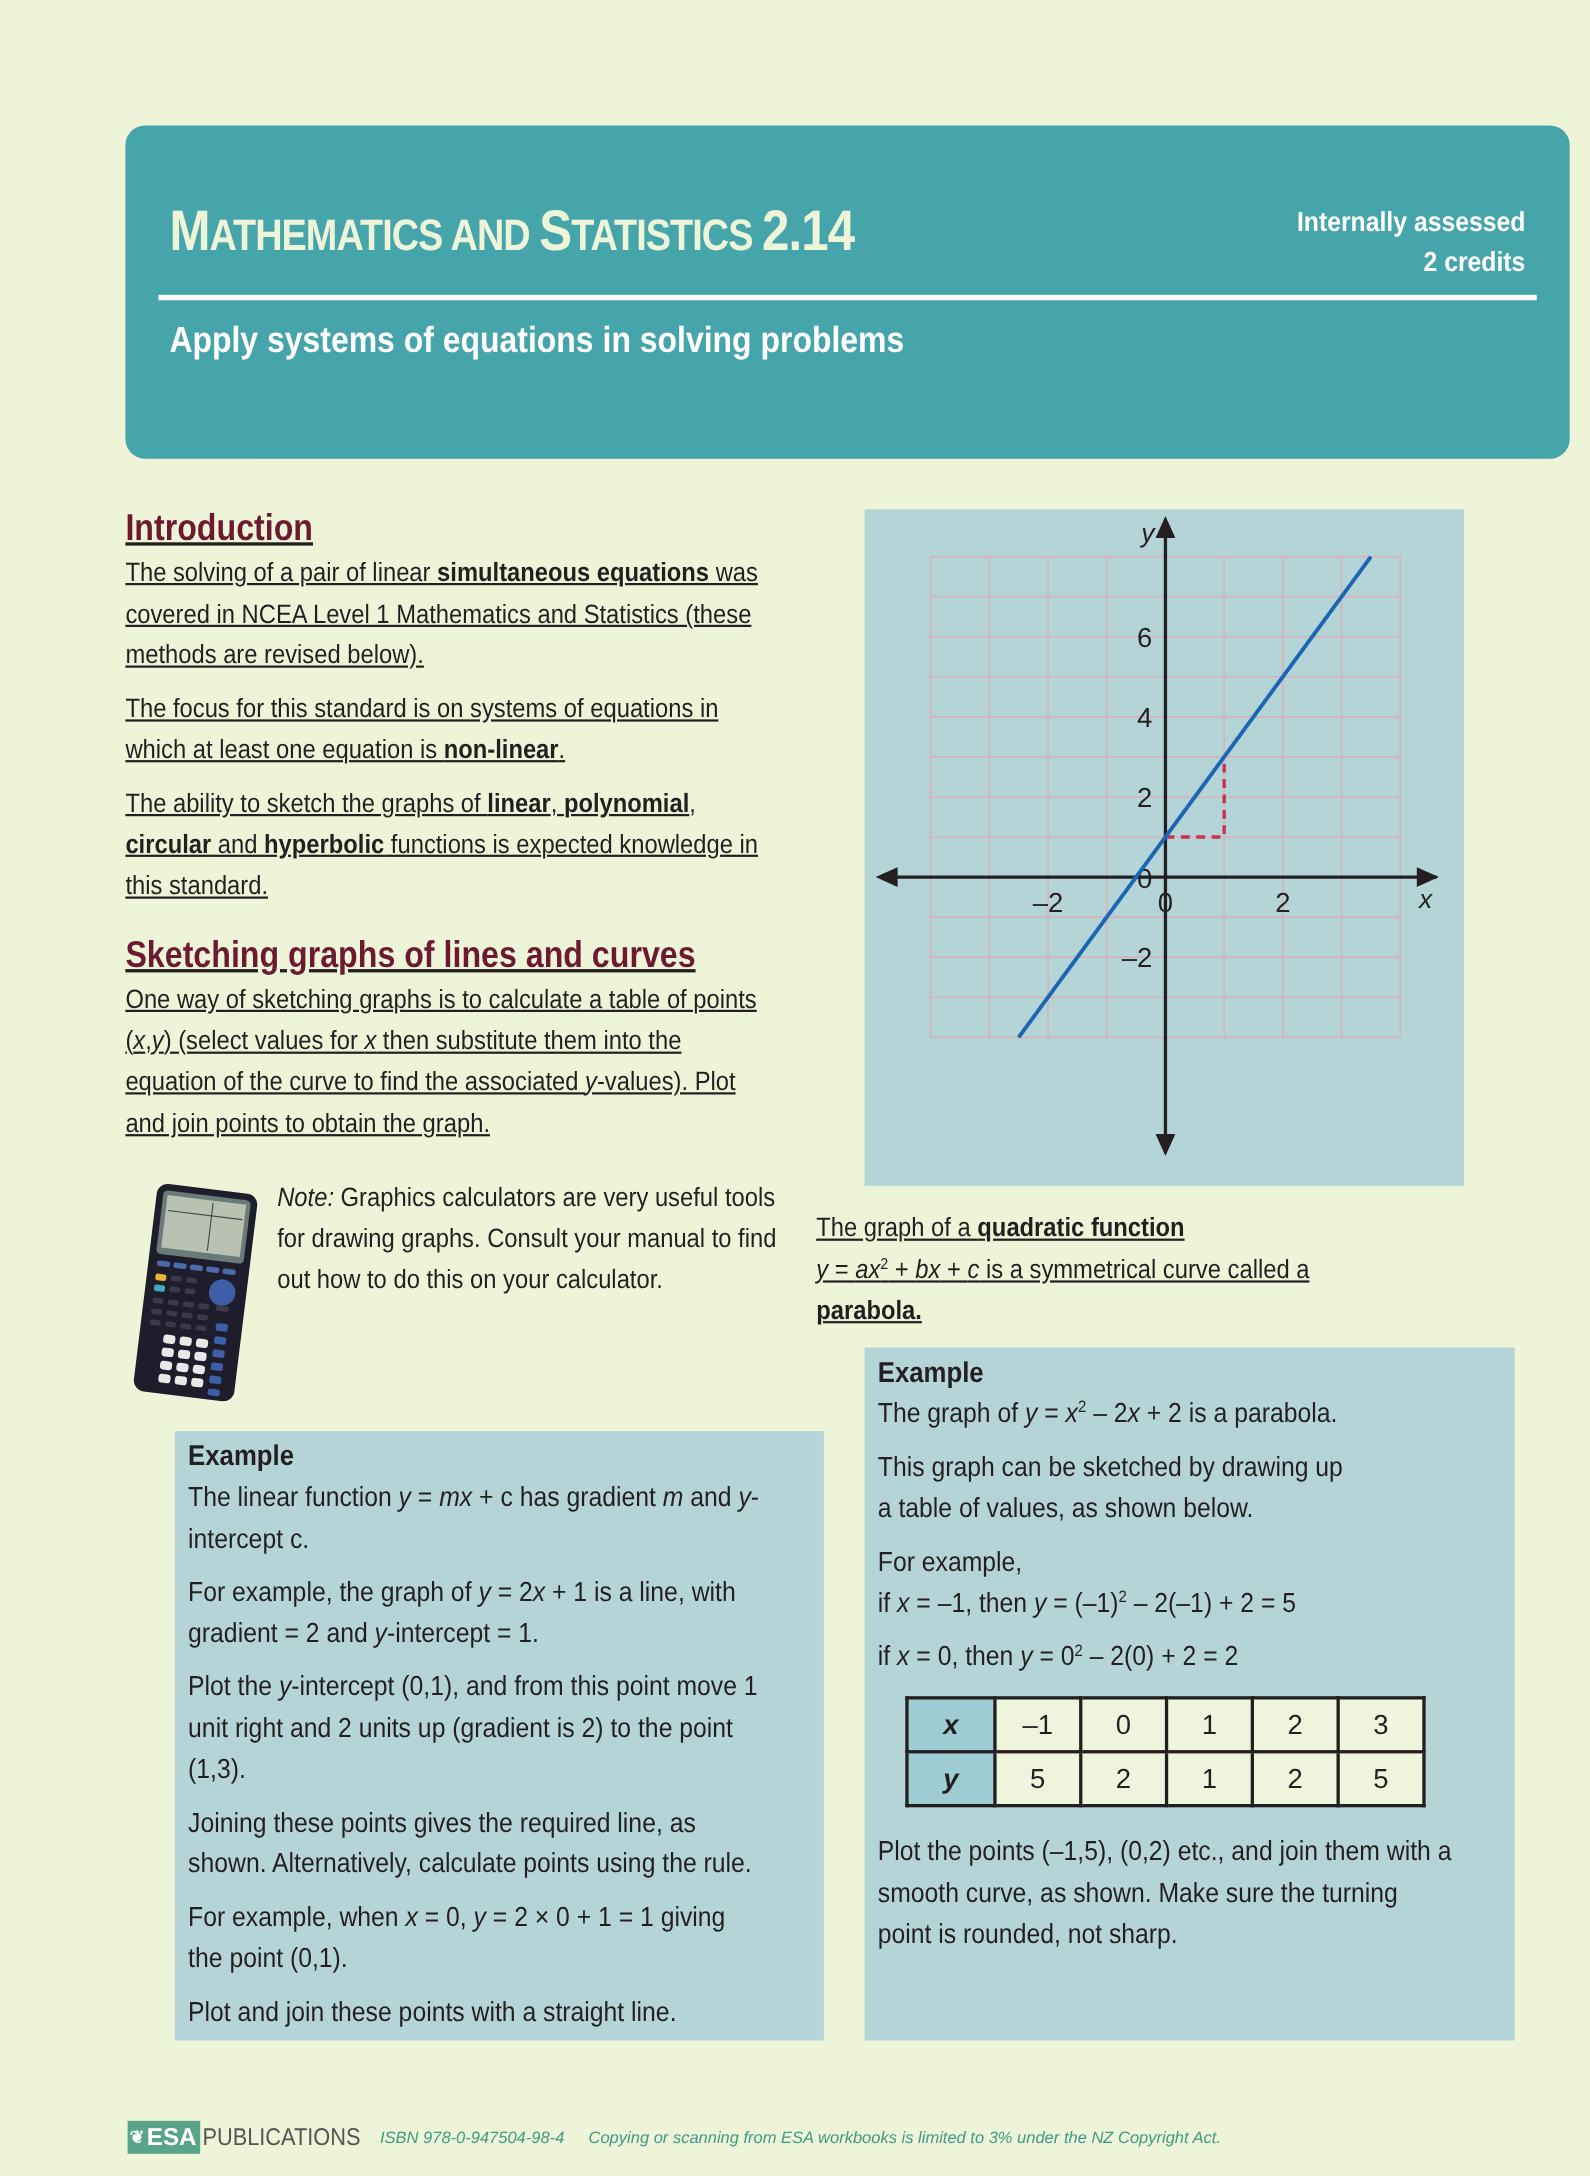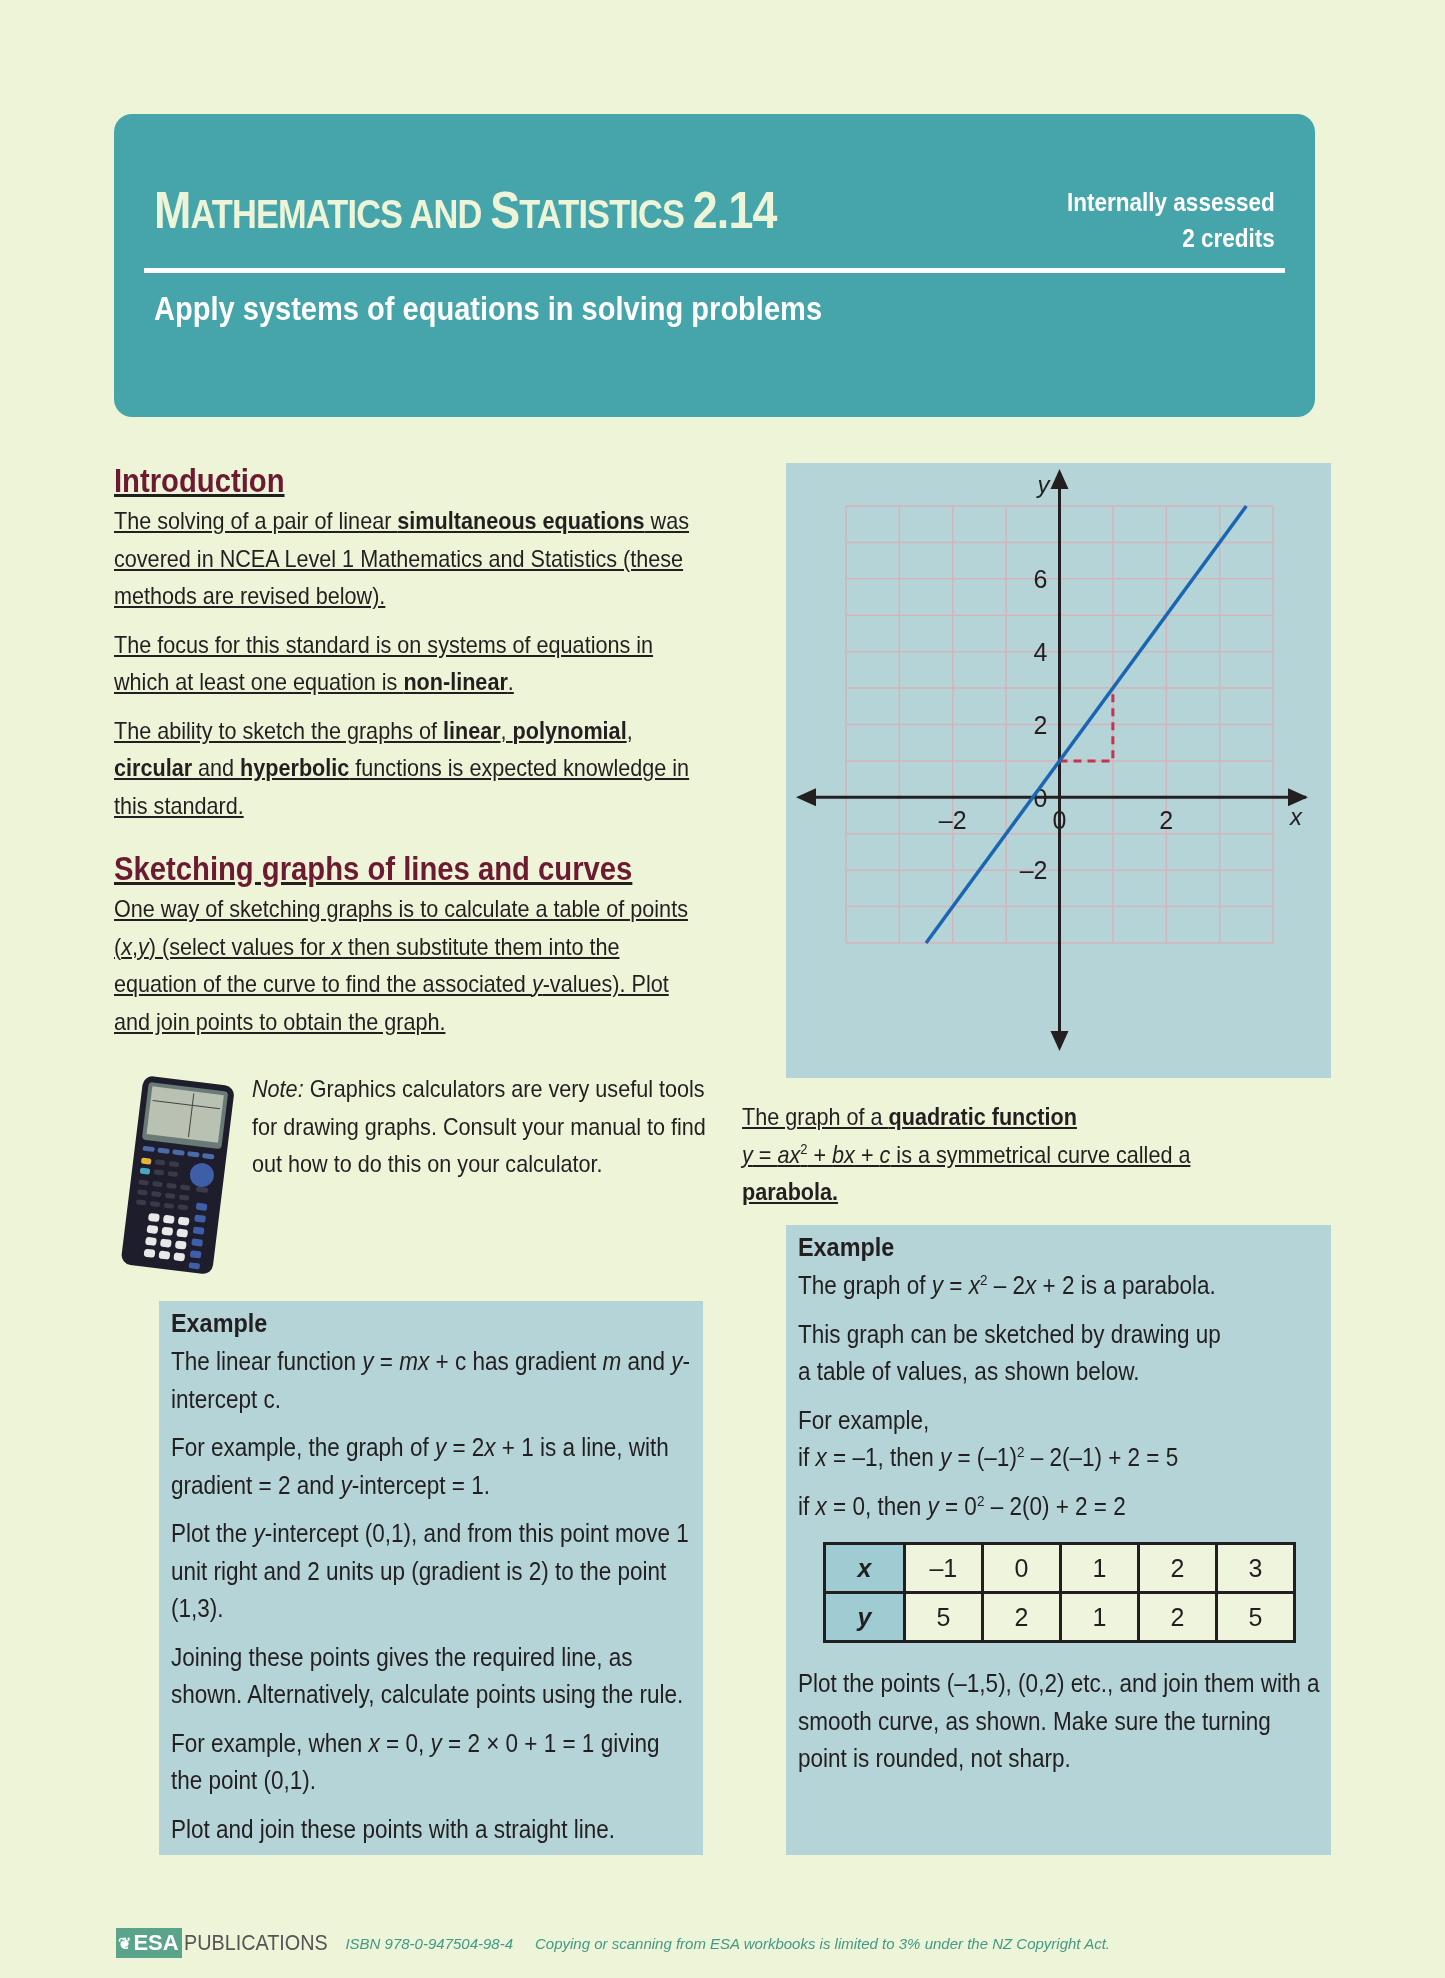--- a/index.html
+++ b/index.html
@@ -3,21 +3,21 @@
 <meta charset="utf-8">
 <style>
   html, body { margin:0; padding:0; }
   body {
     width:1445px; height:1978px; background:#eef4d8; position:relative; overflow:hidden;
     font-family:"Liberation Sans", sans-serif; color:#231f20;
   }
   .abs { position:absolute; }
   
   .header {
-    left:114px; top:114px; width:1201px; height:303px; background:#45a5ab; border-radius:18px;
+    left:114px; top:114px; width:1313px; height:303px; background:#45a5ab; border-radius:18px;
   }
   .title {
     left:40px; top:66px; font-family:"Liberation Sans Narrow","Liberation Sans",sans-serif;
     font-weight:bold; color:#eef4d8; font-size:52px; letter-spacing:-1px; white-space:nowrap;
     transform:scaleX(0.86); transform-origin:left center;
   }
   .title .sc { font-size:40px; }
   .assess {
     right:40px; top:70px; text-align:right; color:#fff; font-weight:bold; font-size:25px; line-height:36px;
     transform:scaleX(0.9); transform-origin:right center;
@@ -36,21 +36,21 @@
   p { margin:0 0 11px 0; font-size:24px; line-height:37.5px; }
   .txt { transform:scaleX(0.9); transform-origin:left top; width:660px; }
   b { font-weight:bold; }
   
   .graph-panel { left:786px; top:463px; width:545px; height:615px; background:#b5d4d7; }
   .graph-panel svg { position:absolute; left:0; top:0; }
   
   .calc { left:114px; top:1072px; width:126px; height:202px; }
   .note { left:252px; top:1070px; width:480px; }
   
-  .ex-box { background:#b5d4d7; }
+  .ex-box { background:#b5d4d7;padding-left:46px; }
   .ex-left { left:159px; top:1301px; width:544px; height:554px; }
   .ex-right { left:786px; top:1225px; width:545px; height:630px; }
   .ex-inner { position:absolute; left:12px; top:2px; width:580px; transform:scaleX(0.9); transform-origin:left top; }
   .ex-inner h3 { margin:0; font-size:26px; font-weight:bold; line-height:40px; }
   .ex-inner p { font-size:25px; line-height:37.5px; margin-bottom:11px; }
   .quad-intro { left:742px; top:1098px; width:620px;text-decoration:underline; }
   sup { font-size:60%; vertical-align:0.6em; line-height:0; }
   
   table.vals {
     position:absolute; left:37px; top:317px; border-collapse:collapse; width:473px; height:101px;

